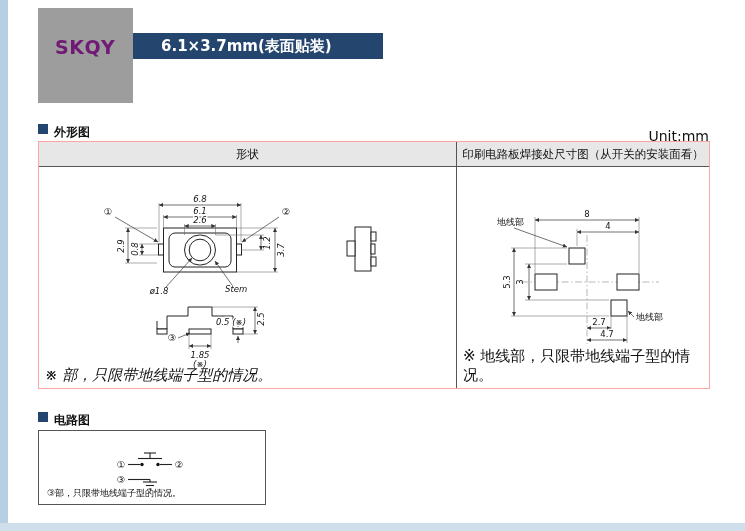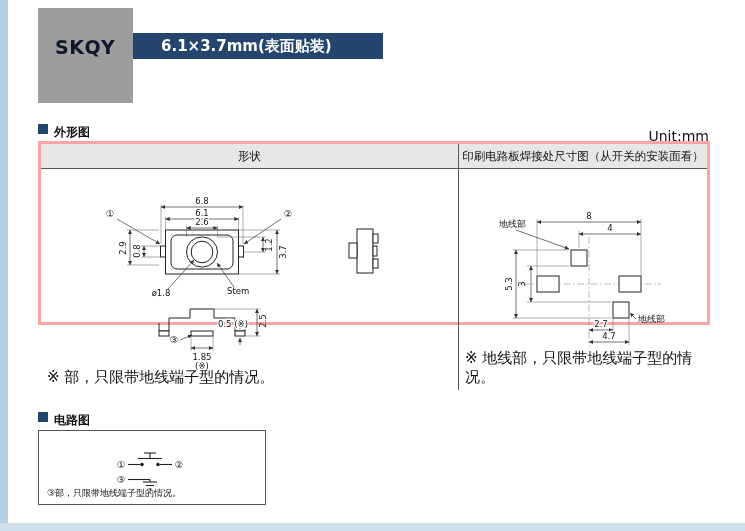--- a/index.html
+++ b/index.html
@@ -5,40 +5,40 @@
   * { margin:0; padding:0; box-sizing:border-box; }
   html,body { width:745px; height:531px; }
   body {
     position:relative; background:#ffffff; overflow:hidden;
     font-family:"DejaVu Sans","Liberation Sans",sans-serif; color:#111;
   }
   .edge-left   { position:absolute; left:0; top:0; width:8px; height:531px; background:#b7cfe3; }
   .edge-bottom { position:absolute; left:0; top:523px; width:745px; height:8px; background:#cfe0ec; }
 
   .photo { position:absolute; left:38px; top:8px; width:95px; height:95px; background:#9d9d9d; }
-  .series { position:absolute; left:17px; top:28px; color:#0f172a; font-size:19px; font-weight:bold; letter-spacing:.5px; }
+  .series { position:absolute; left:17px; top:28px; color:#701a75; font-size:19px; font-weight:bold; letter-spacing:.5px; }
   .titlebar {
     position:absolute; left:133px; top:33px; width:250px; height:26px; background:#24456e;
     color:#fff; display:flex; align-items:center; padding-left:28px; font-size:15px; font-weight:bold;
   }
 
   .sec-head { position:absolute; display:flex; gap:6px; font-size:12px; font-weight:bold; }
   .sec-head .bullet { width:10px; height:10px; background:#24456e; display:inline-block; }
   #outline-head { left:38px; top:124px; }
   #circuit-head { left:38px; top:412px; }
   .unit { position:absolute; right:36px; top:128px; font-size:14px; }
 
-  .table { position:absolute; left:38px; top:141px; width:672px; height:184px; border:3px solid #fca5a5; background:#fff; }
+  .table { position:absolute; left:38px; top:141px; width:672px; height:248px; border:1px solid #fca5a5; background:#fff; }
   .thead { display:flex; height:25px; background:#e7e7e7; border-bottom:1px solid #555; }
   .th { display:flex; align-items:center; justify-content:center; font-size:11.5px; }
   .th-left { width:418px; border-right:1px solid #555; }
   .th-right { flex:1; }
   .tbody { display:flex; height:221px; }
   .td { position:relative; }
-  .td-left { width:418px; border-right:1px solid #555; }
+  .td-left { width:418px; border-right:1px solid #555;font-style:italic; }
   .td-right { flex:1; }
   .td svg { position:absolute; left:0; top:0; }
   .footnote { position:absolute; left:6px; bottom:3px; font-size:15px; }
 
   .circuit-box { position:absolute; left:38px; top:430px; width:228px; height:75px; border:1px solid #555; background:#fff; }
   .circuit-note { position:absolute; left:8px; bottom:4px; font-size:9px; }
 
   svg text { font-family:"DejaVu Sans","Liberation Sans",sans-serif; }
   .dimt { font-size:8.5px; fill:#111; }
   .pin  { font-size:9.5px; fill:#111; }

